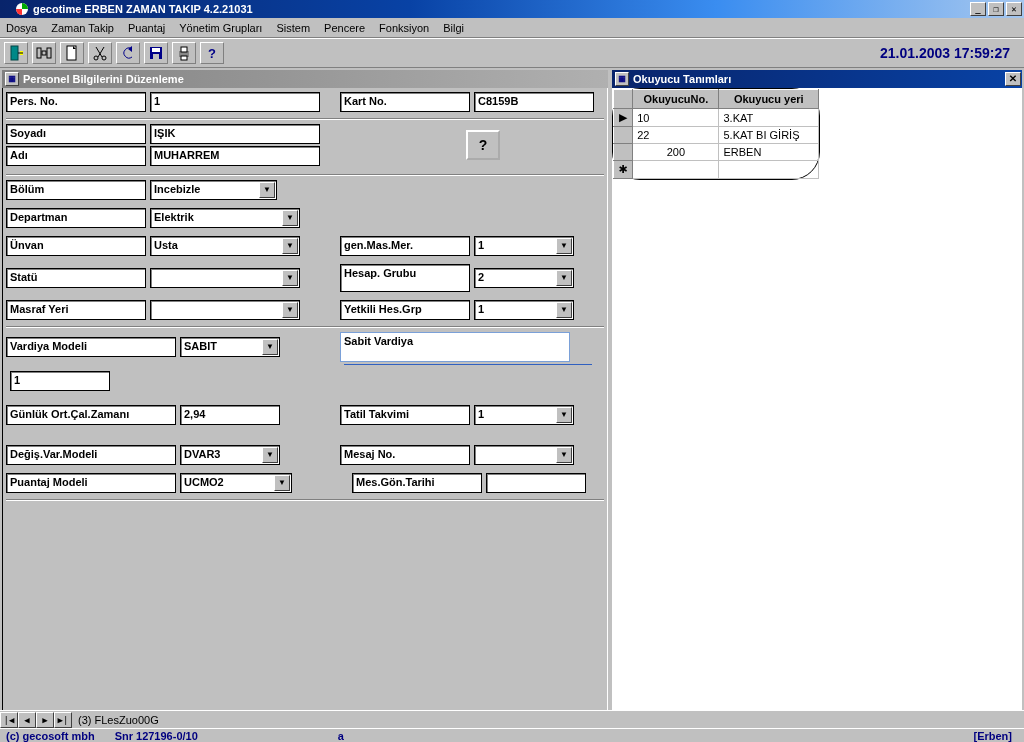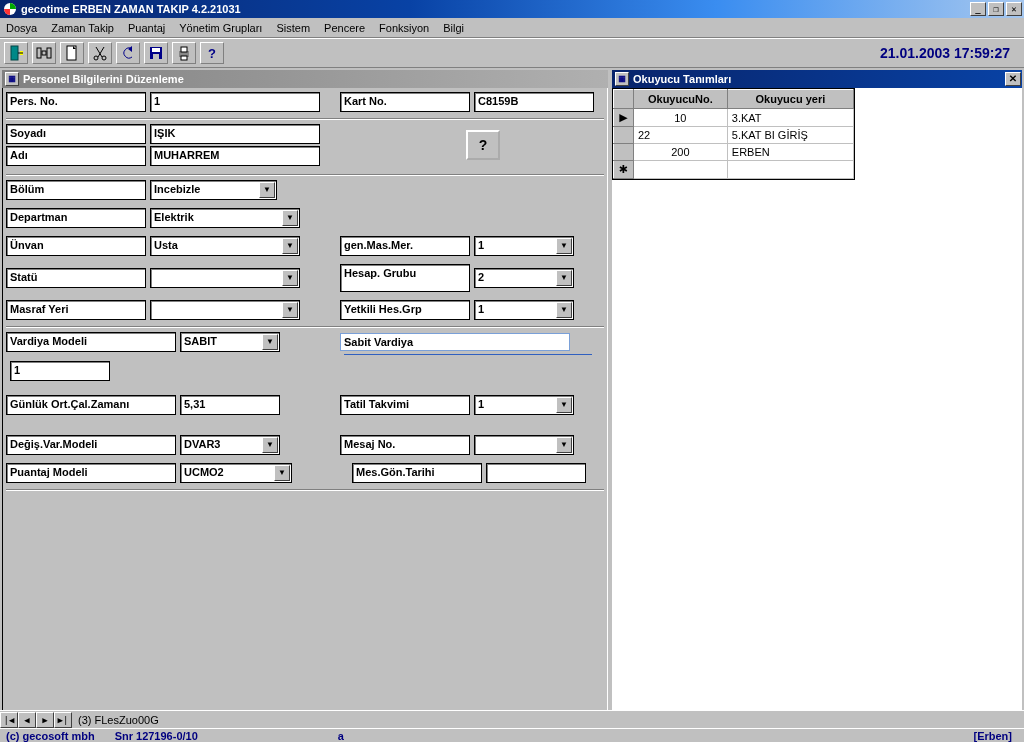--- a/index.html
+++ b/index.html
@@ -3,21 +3,21 @@
 <meta charset="utf-8">
 <style>
   * { box-sizing: border-box; }
   html, body { margin: 0; padding: 0; font-family: "Tahoma", "MS Sans Serif", sans-serif; font-size: 11px; }
   body { width: 1024px; height: 742px; background: #c0c0c0; position: relative; overflow: hidden;}
 
   
   .titlebar {
     height: 18px; display: flex; align-items: center;
     background: linear-gradient(90deg, #08246b 0%, #0842a5 40%, #3a8df0 70%, #a5c7ef 100%);
-    color: #fff; font-weight: bold; padding-left: 3px;
+    color: #fff; font-weight: bold; padding-left: 15px;
   }
   .titlebar .icon { width: 14px; height: 14px; margin-right: 4px; display: inline-flex; }
   .winbtns { margin-left: auto; display: flex; gap: 2px; padding-right: 2px;}
   .winbtn {
     width: 16px; height: 14px; background: #c0c0c0;
     border: 1px solid #fff; border-right-color: #404040; border-bottom-color: #404040;
     font-family: "Marlett", monospace; font-size: 9px; text-align: center; line-height: 12px;
     color: #000;
   }
 
@@ -129,21 +129,21 @@
 
   
   .statusbar {
     position: absolute; bottom: 0; left: 0; right: 0; height: 14px;
     background: #c0c0c0; color: #000080; font-weight: bold; font-size: 11px;
     display: flex; align-items: center; padding: 0 6px;
     border-top: 1px solid #fff;
   }
   .statusbar .spacer { flex: 1; }
   .statusbar span { margin-right: 20px; }
-  .bluebox { background:#fff; border:1px solid #7aa0d8; height:18px; padding:2px 3px; font-weight:bold;}
+  .bluebox { background:#fff; border:1px solid #7aa0d8; height:30px; padding:2px 3px; font-weight:bold;}
 </style>
 </head>
 <body>
 
 <div class="titlebar">
   <span class="icon">
     <svg viewBox="0 0 14 14">
         <circle cx="7" cy="7" r="6" fill="#fff"></circle>
         <path d="M7 1 A6 6 0 0 1 13 7 L7 7 Z" fill="#0a0"></path>
         <path d="M7 7 L1 7 A6 6 0 0 0 7 13 Z" fill="#f33"></path>
@@ -319,21 +319,21 @@
       <div style="border-top:1px solid #3060c0; margin-left:338px; width:248px; height:1px;"></div>
       <div style="height:6px"></div>
       <div class="frow">
         <div style="width:4px"></div>
         <div class="valuebox" style="width:100px">1</div>
       </div>
       <div style="height:12px"></div>
       <div class="frow">
         <div class="labelbox" style="width:170px">Günlük Ort.Çal.Zamanı</div>
         <div style="width:4px"></div>
-        <div class="valuebox" style="width:100px">5,31</div>
+        <div class="valuebox" style="width:100px">2,94</div>
         <div style="width:60px"></div>
         <div class="labelbox" style="width:130px">Tatil Takvimi</div>
         <div style="width:4px"></div>
         <div class="valuebox combo" style="width:100px"><span>1</span><span class="arrow">▼</span></div>
       </div>
       <div style="height:18px"></div>
       <div class="frow">
         <div class="labelbox" style="width:170px">Değiş.Var.Modeli</div>
         <div style="width:4px"></div>
         <div class="valuebox combo" style="width:100px"><span>DVAR3</span><span class="arrow">▼</span></div>
@@ -365,31 +365,31 @@
     </div>
   </div>
 
   <div class="childwin rightwin">
     <div class="ctitle active">
       <span class="winicon">▦</span>
       <span>Okuyucu Tanımları</span>
       <div class="closeBtn">✕</div>
     </div>
     <div class="cbody" style="background:#fff; padding:0;">
-      <div class="grid" style="width:243px;">
+      <div class="grid" style="width:208px;border-radius:28px;">
         <table>
           <tbody>
               <tr>
             <th class="rowhdr"></th>
             <th style="width:95px">OkuyucuNo.</th>
             <th style="width:130px">Okuyucu yeri</th>
           </tr>
           <tr>
             <td class="rowhdr">▶</td>
-            <td style="text-align:center">10</td>
+            <td style="">10</td>
             <td>3.KAT</td>
           </tr>
           <tr>
             <td class="rowhdr"></td>
             <td style="">22</td>
             <td>5.KAT BI GİRİŞ</td>
           </tr>
           <tr>
             <td class="rowhdr"></td>
             <td style="text-align:center">200</td>

